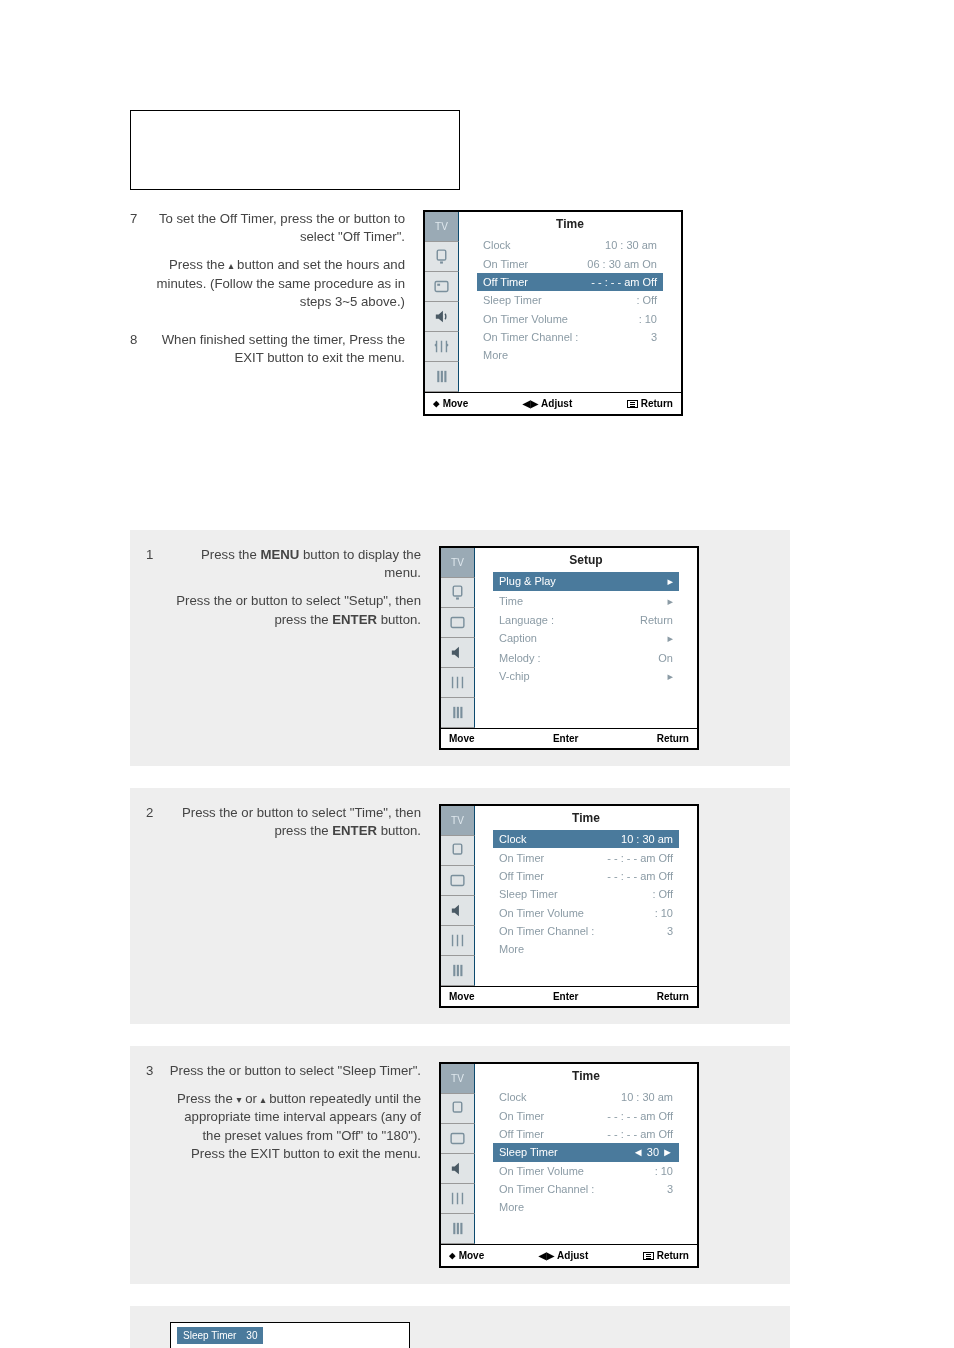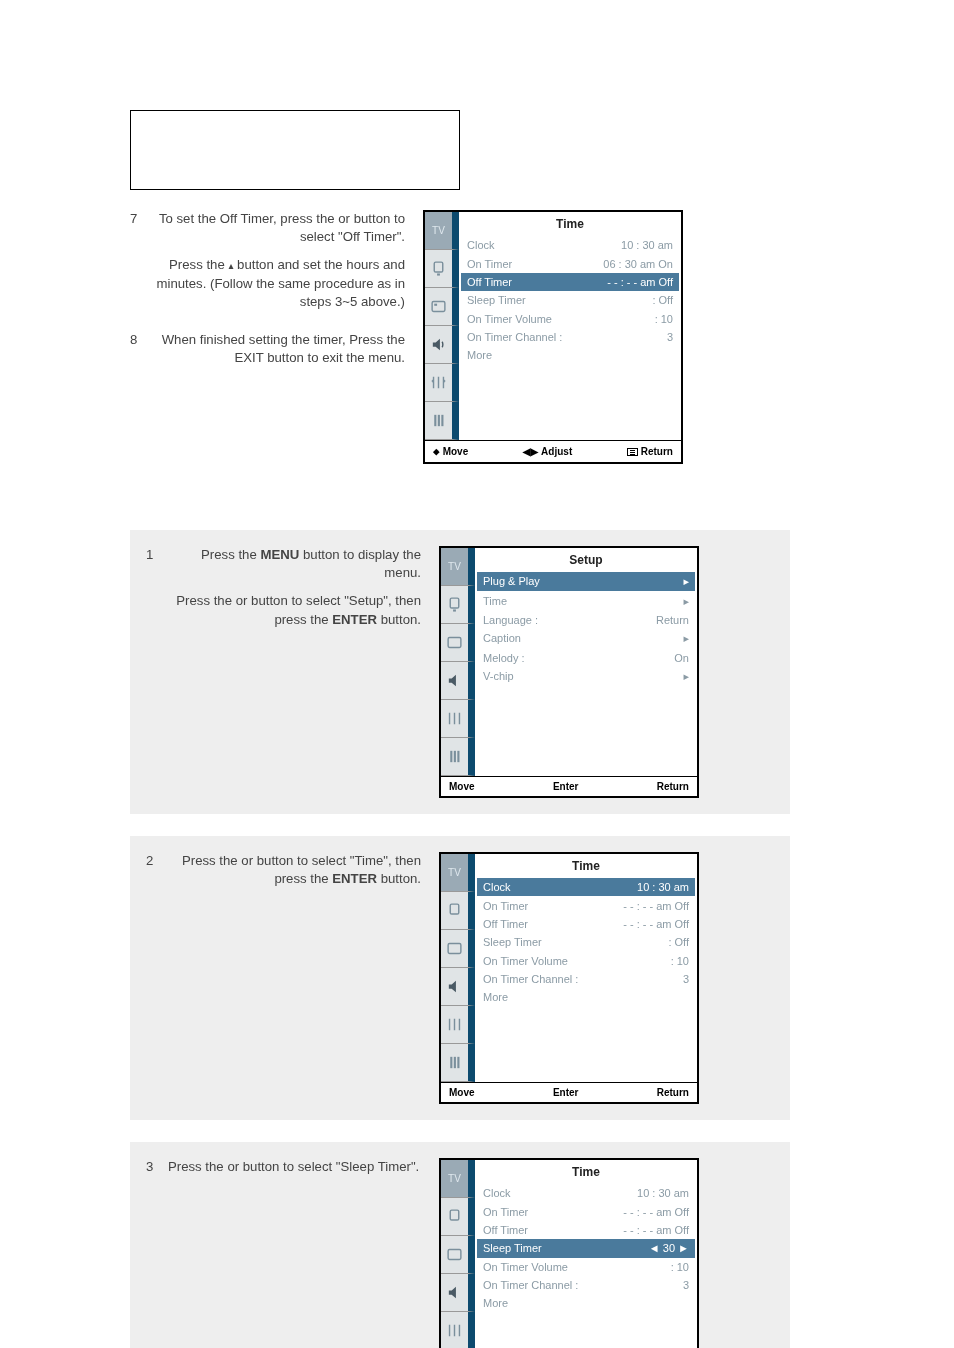--- a/index.html
+++ b/index.html
@@ -47,37 +47,37 @@
     }
     .osd-top {
       display: flex;
     }
     .tab-col {
       width: 34px;
       display: flex;
       flex-direction: column;
     }
     .tab {
-      height: 38px;
-      border-right: 7px solid #0c4a6e;
+      height: 30px;
+      border-right: 1px solid #0c4a6e;
       border-bottom: 1px solid #999;
       display: flex;
       align-items: center;
       justify-content: center;
       font-size: 10px;
       color: #8aa5b5;
       background: #e0e4e6;
     }
     .tab.sel {
       background: #9aaab5;
       color: #dfe8ee;
     }
     .osd-body {
       flex: 1;
-      padding: 0 2px;
+      padding: 0 18px;
     }
     .osd-title {
       text-align: center;
       font-weight: bold;
       font-size: 12px;
       padding: 5px 0 5px;
       color: #222;
     }
     .menu-row {
       display: flex;
@@ -455,20 +455,25 @@
     <div class="section-row">
       <div class="instr-text">
         <div class="num-block">
           <div class="num">3</div>
           <div>
             <p>
               <span>Press the </span>
               <span> or </span>
               <span> button to select "Sleep Timer".</span>
             </p>
+            <p>
+              <span>Press the </span><span class="caret">▾</span>
+              <span> or </span><span class="caret">▴</span>
+              <span> button repeatedly until the appropriate time interval appears (any of the preset values from "Off" to "180"). Press the EXIT button to exit the menu.</span>
+            </p>
           </div>
         </div>
       </div>
 
       <div class="osd">
         <div class="osd-top">
           <div class="tab-col">
             <div class="tab sel">
                 <span>TV</span>
               </div>

